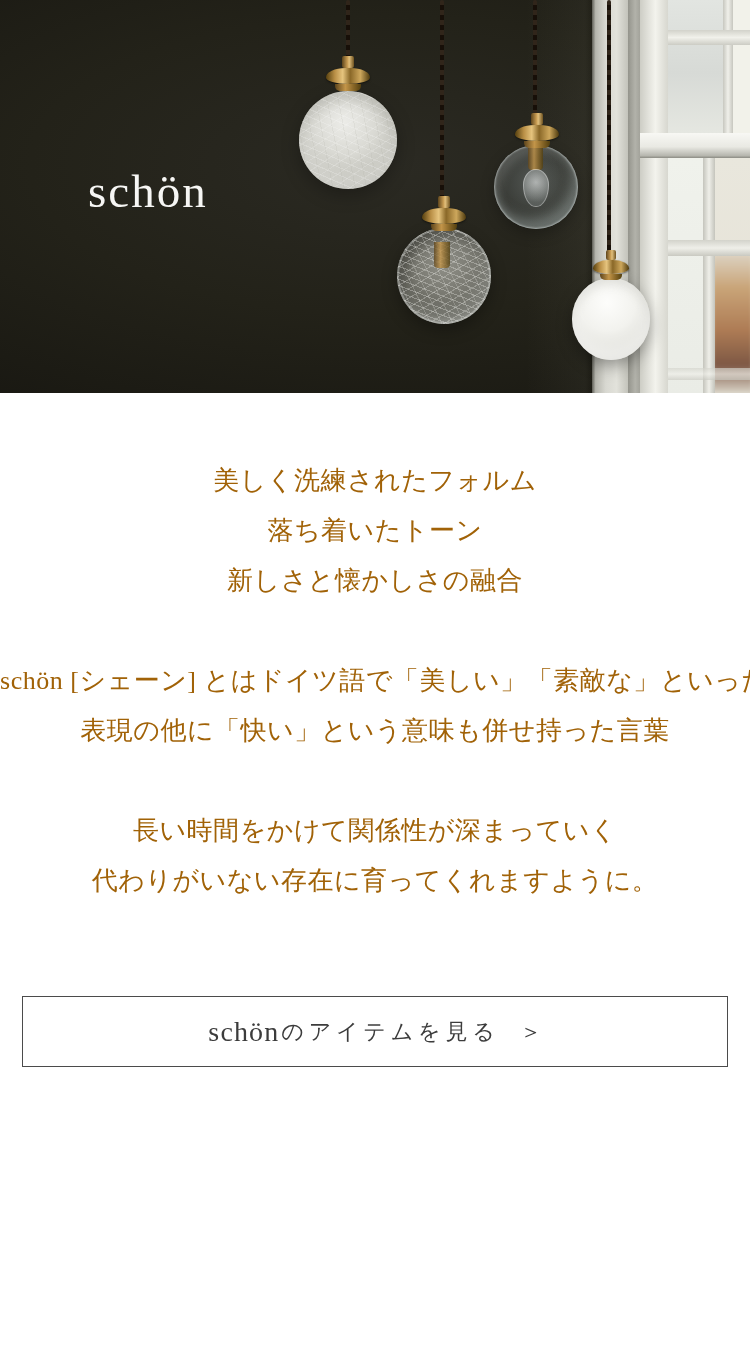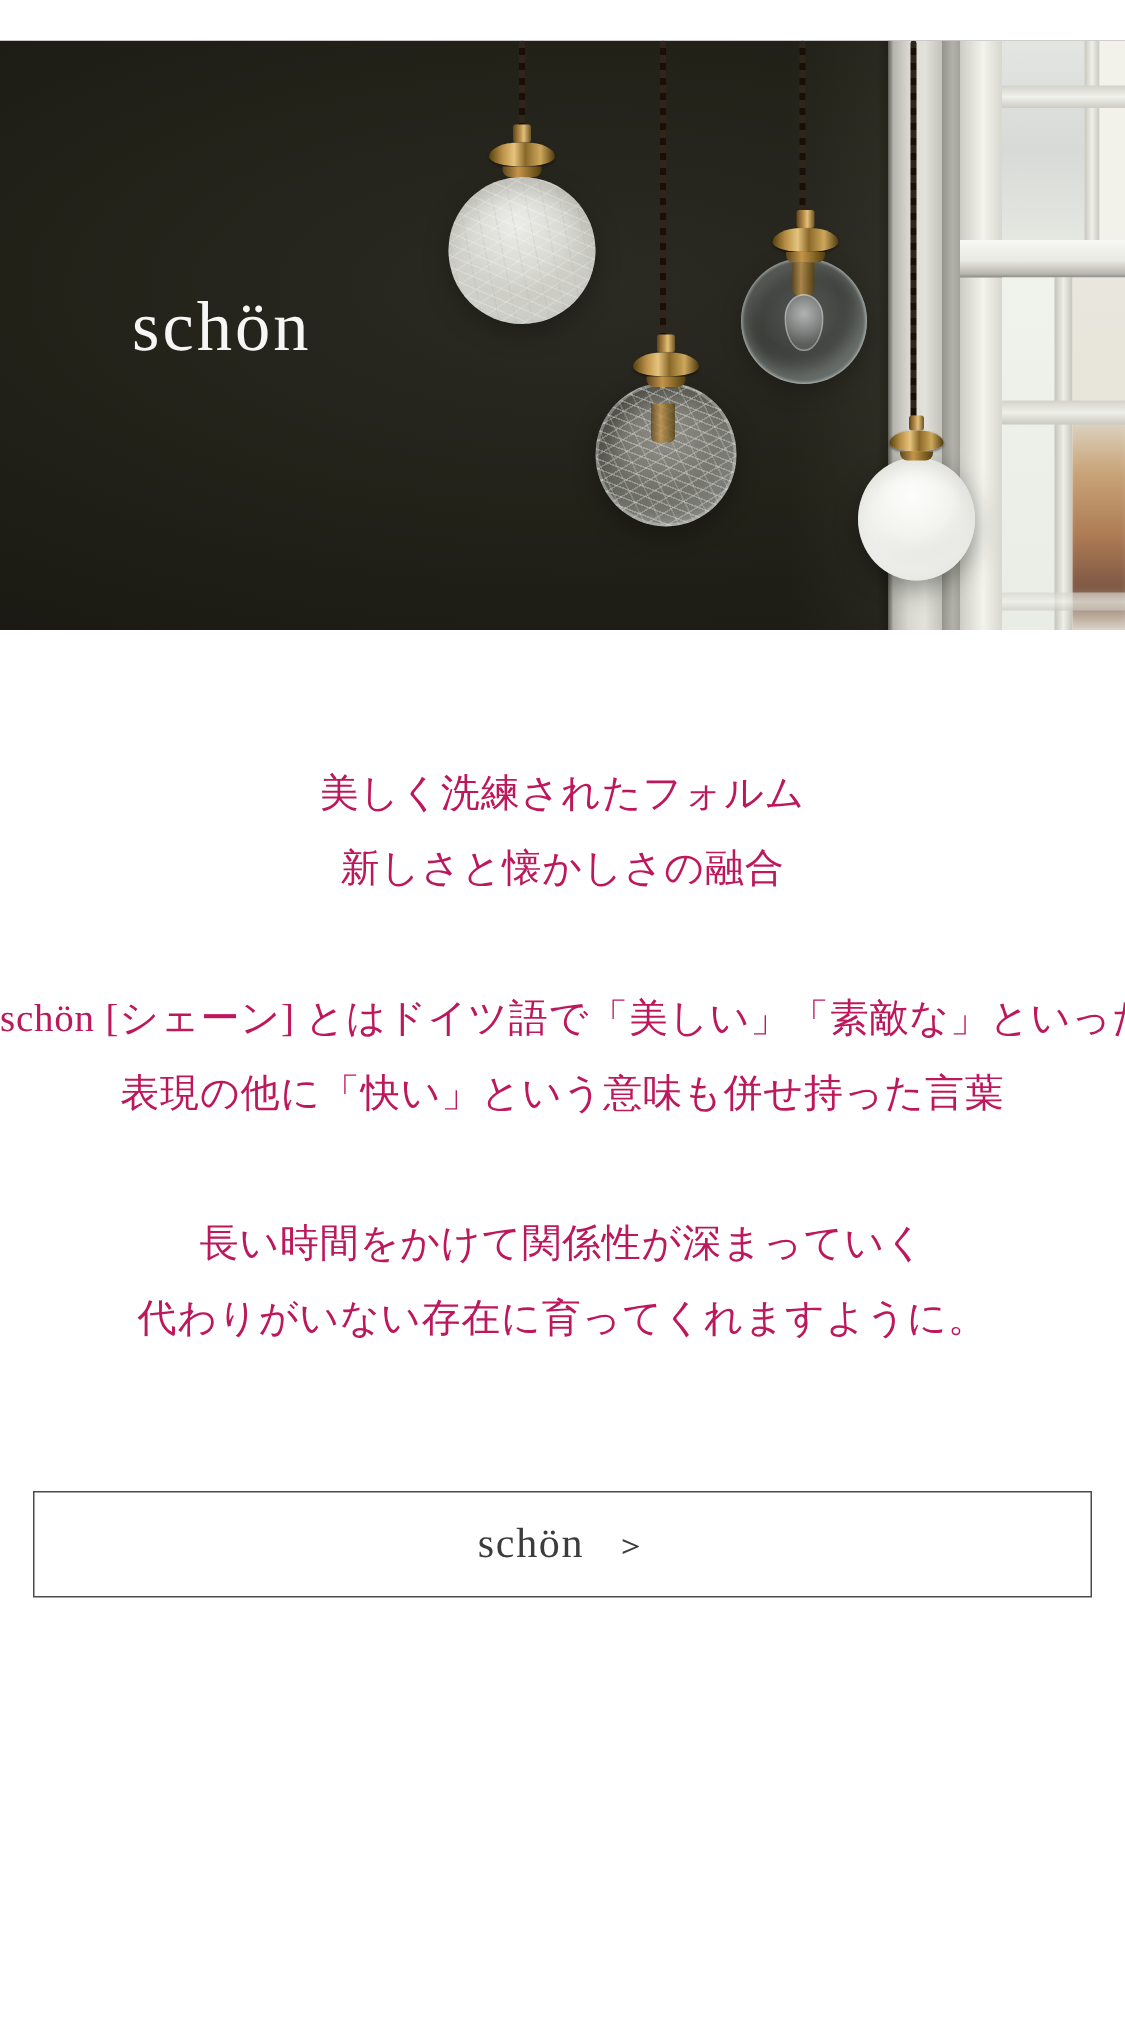--- a/index.html
+++ b/index.html
@@ -2,21 +2,21 @@
 <html><head>
 <meta charset="utf-8">
 <style>
   * { margin: 0; padding: 0; box-sizing: border-box; }
   html, body { background: #ffffff; }
   body {
     width: 750px;
     font-family: "Liberation Serif", "DejaVu Serif", serif;
     color: #3d3d3d;
   }
-  .page { width: 750px; height: 1308px; background: #fff; overflow: hidden; position: relative; margin-top: 27px; }
+  .page { width: 750px; height: 1308px; background: #fff; overflow: hidden; position: relative; }
 
   
   .hero {
     position: relative;
     width: 750px; height: 393px;
     overflow: hidden;
     background:
       radial-gradient(120% 95% at 52% 42%, #2b2a23 0%, #232219 40%, #191812 78%, #131209 100%);
   }
   .hero::before { 
@@ -117,22 +117,22 @@
   .bulb { position: absolute; left: 523px; top: 169px; width: 26px; height: 38px; z-index: 5;
     border-radius: 50% 50% 48% 48% / 42% 42% 58% 58%;
     background: radial-gradient(circle at 50% 35%, rgba(250,252,252,.55), rgba(195,205,206,.18) 72%);
     box-shadow: inset 0 0 0 1px rgba(255,255,255,.35); }
 
   .logo { position: absolute; left: 88px; top: 168px; z-index: 6;
     font-family: "Liberation Serif", "DejaVu Serif", serif;
     font-size: 47px; font-weight: 400; letter-spacing: 2px; color: #f6f6f4; line-height: 1; }
 
   
-  .copy { padding-top: 84px; text-align: center;
-    font-size: 26px; line-height: 50px; letter-spacing: .02em; color: #be185d; }
+  .copy { padding-top: 63px; text-align: center;
+    font-size: 26px; line-height: 50px; letter-spacing: .02em; color: #a16207; }
   .copy .block + .block { margin-top: 50px; }
   .copy .line { height: 50px; white-space: nowrap; }
 
   
   .cta { margin: 90px auto 0; width: 706px; height: 71px;
     border: 1px solid #4b4b4b; background: #fff; cursor: pointer;
     display: flex; align-items: center; justify-content: center;
     font-family: "Liberation Serif", "DejaVu Serif", serif; color: #3c3c3c; }
   .cta-brand { font-size: 28px; letter-spacing: .04em; }
   .cta-label { font-size: 22px; letter-spacing: .22em; margin-left: 2px; }
@@ -196,30 +196,32 @@
     <div class="socket socket-2"></div>
     <div class="socket socket-3"></div>
     <div class="bulb"></div>
 
     <div class="logo">schön</div>
   </div>
 
   <section class="copy">
     <div class="block">
       <div class="line">美しく洗練されたフォルム</div>
+      <div class="line">落ち着いたトーン</div>
       <div class="line">新しさと懐かしさの融合</div>
     </div>
     <div class="block">
       <div class="line">schön [シェーン] とはドイツ語で「美しい」「素敵な」といった</div>
       <div class="line">表現の他に「快い」という意味も併せ持った言葉</div>
     </div>
     <div class="block">
       <div class="line">長い時間をかけて関係性が深まっていく</div>
       <div class="line">代わりがいない存在に育ってくれますように。</div>
     </div>
   </section>
 
   <button class="cta">
     <span class="cta-brand">schön</span>
+      <span class="cta-label">のアイテムを見る</span>
       <span class="cta-arrow">＞</span>
   </button>
 
 </div>
 
 </body></html>

